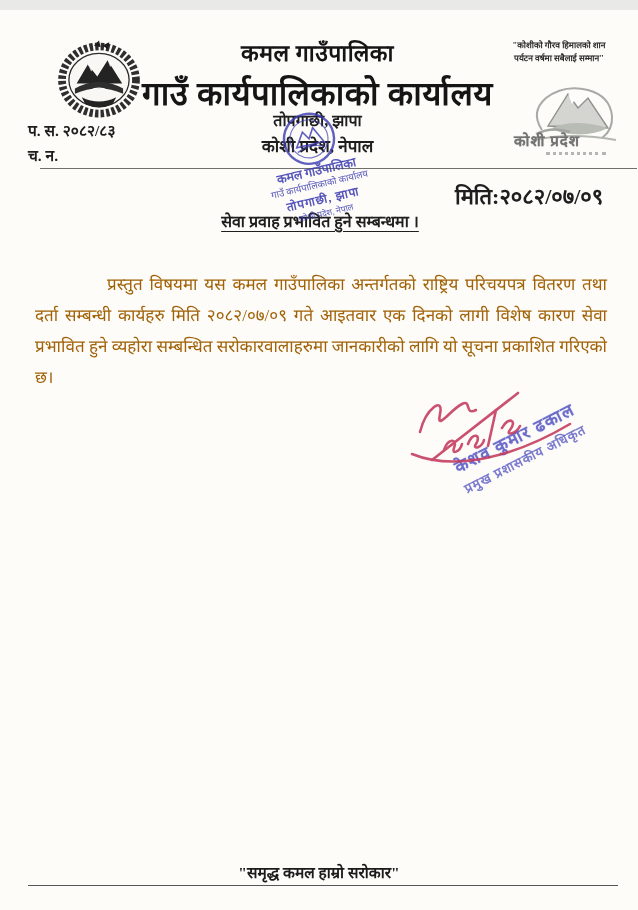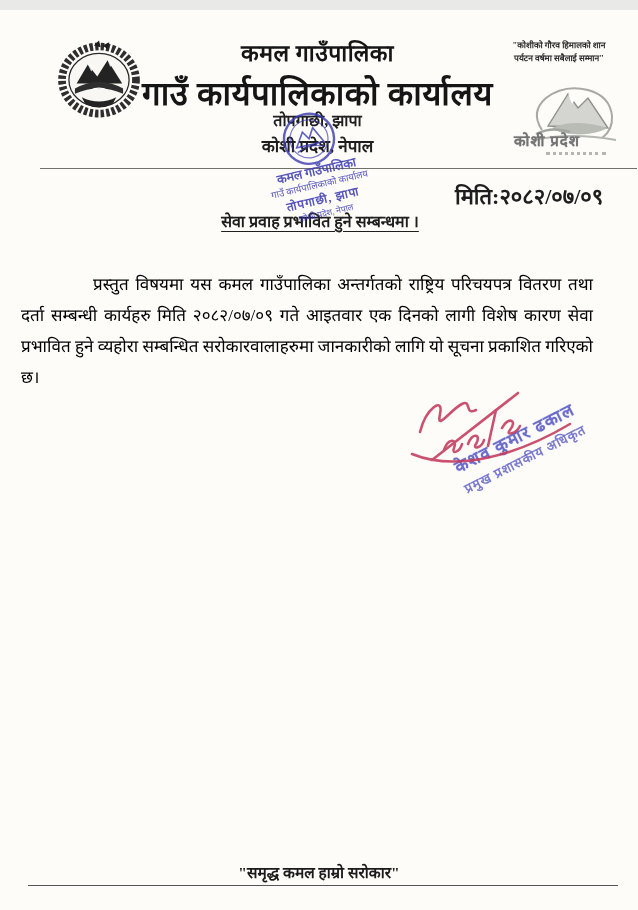--- a/index.html
+++ b/index.html
@@ -36,22 +36,22 @@
   .rs2 { font-size:9.5px;  margin-top:-1px; }
   .rs3 { font-size:12px; font-weight:bold; margin-top:0; letter-spacing:1px; }
   .rs4 { font-size:8.5px; margin-top:0; }
   
   .top-rule { position:absolute; left:40px; top:158px; width:597px; border-top:1.6px solid #6f6f6d; }
   .date-line { position:absolute; left:455px; top:170px; font-size:22px; font-weight:bold; }
   .subject { position:absolute; left:0; top:200px; width:640px; text-align:center; }
   .subject span { font-size:16px; font-weight:bold; text-decoration:underline;
                   text-underline-offset:4px; }
   
-  .para1 { position:absolute; left:21px; top:259px; width:572px; font-size:17px;
-           line-height:31px; text-align:justify; text-indent:72px; color:#000000; }
+  .para1 { position:absolute; left:35px; top:259px; width:572px; font-size:17px;
+           line-height:31px; text-align:justify; text-indent:72px; color:#a16207; }
   .para2 { position:absolute; left:35px; top:354px; width:572px; font-size:17px;
            line-height:31px; text-align:left; color:#181818; }
   
   .sig-ink { position:absolute; left:398px; top:378px; width:185px; height:85px; z-index:4; }
   .officer-stamp { position:absolute; left:424px; top:415px; width:190px;
                    transform:rotate(-27deg); transform-origin:center;
                    text-align:center; color:rgba(93,93,198,.82); z-index:3; }
   .officer-name  { font-size:17px; font-weight:bold; letter-spacing:1.5px; text-shadow:0 0 1px rgba(93,93,198,.5); }
   .officer-title { font-size:13px; font-weight:bold; letter-spacing:1px; margin-top:3px; }
   
@@ -96,20 +96,24 @@
       <path d="M36,44 L56,12 L66,26 L76,16 L96,46 Z" fill="#d4d4d1" stroke="#8f8f8d" stroke-width="1.4"></path>
       <path d="M56,12 L60,22 L64,16" fill="#ffffff"></path>
       <path d="M40,46 Q62,36 96,46 Q80,54 60,52 Q46,51 40,46 Z" fill="#b9bcb4"></path>
       <path d="M24,52 Q40,44 58,50" fill="none" stroke="#a3a6a0" stroke-width="2.5"></path>
       <path d="M22,58 Q60,50 104,58" fill="none" stroke="#b4b7b0" stroke-width="2"></path>
     </svg>
     <div class="koshi-text">कोशी प्रदेश</div>
     <div class="koshi-caption"></div>
   </div>
 
+  <div class="ref-block">
+    <div>प. स. २०८२/८३</div>
+    <div>च. न.</div>
+  </div>
 
   <div class="round-stamp">
     <svg class="seal" width="56" height="56" viewBox="0 0 56 56">
       <circle cx="28" cy="28" r="25" fill="none" stroke="rgba(56,56,176,.8)" stroke-width="2.4"></circle>
       <circle cx="28" cy="28" r="19" fill="none" stroke="rgba(56,56,176,.65)" stroke-width="1.2"></circle>
       <path d="M14,34 L23,20 L28,28 L34,18 L42,34 Z" fill="none" stroke="rgba(56,56,176,.8)" stroke-width="1.6"></path>
       <path d="M14,39 Q28,32 42,39" fill="none" stroke="rgba(56,56,176,.7)" stroke-width="1.4"></path>
     </svg>
     <div class="rs1">कमल गाउँपालिका</div>
     <div class="rs2">गाउँ कार्यपालिकाको कार्यालय</div>

